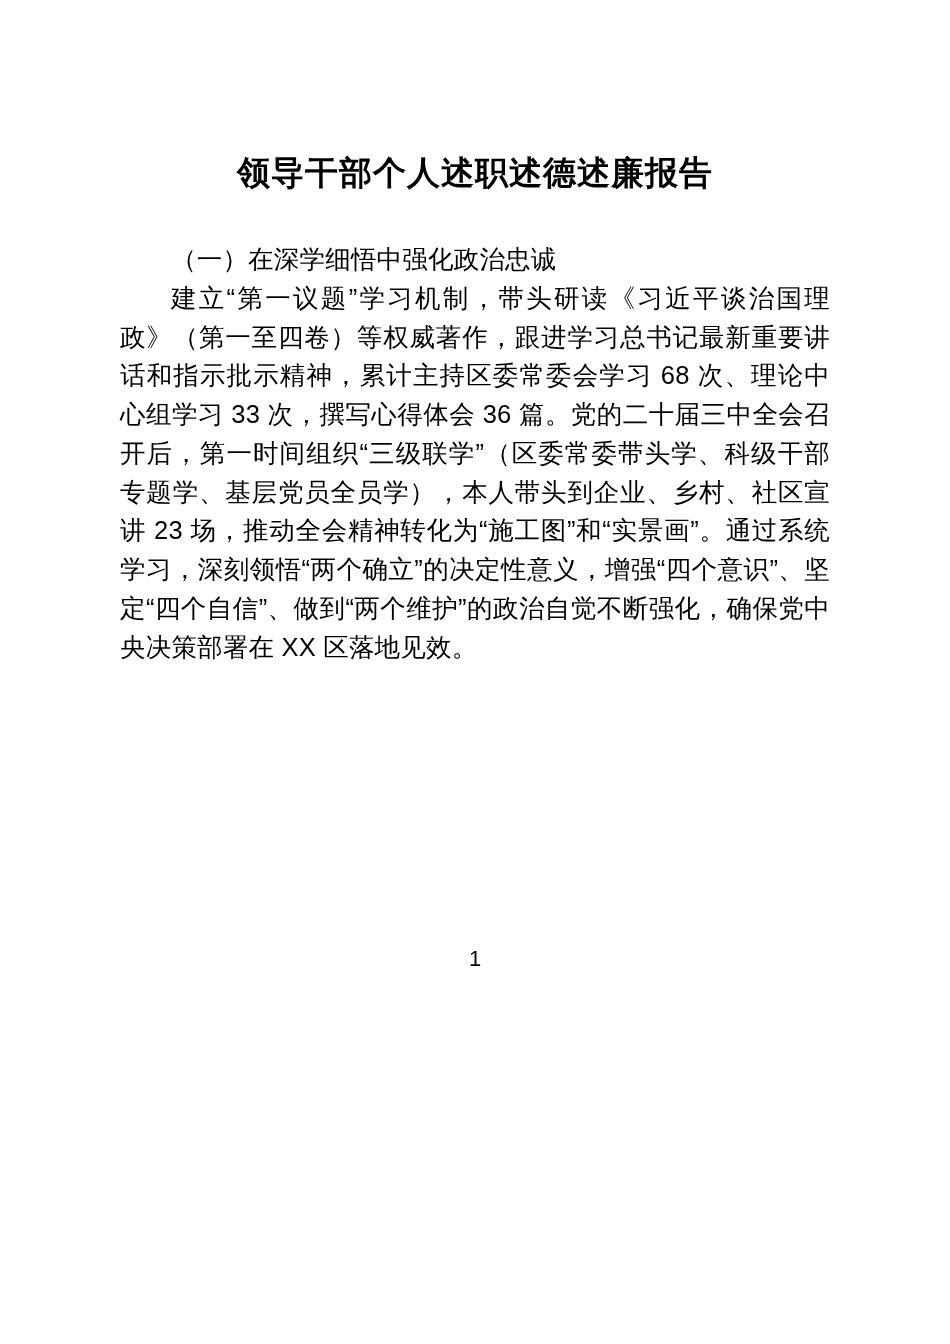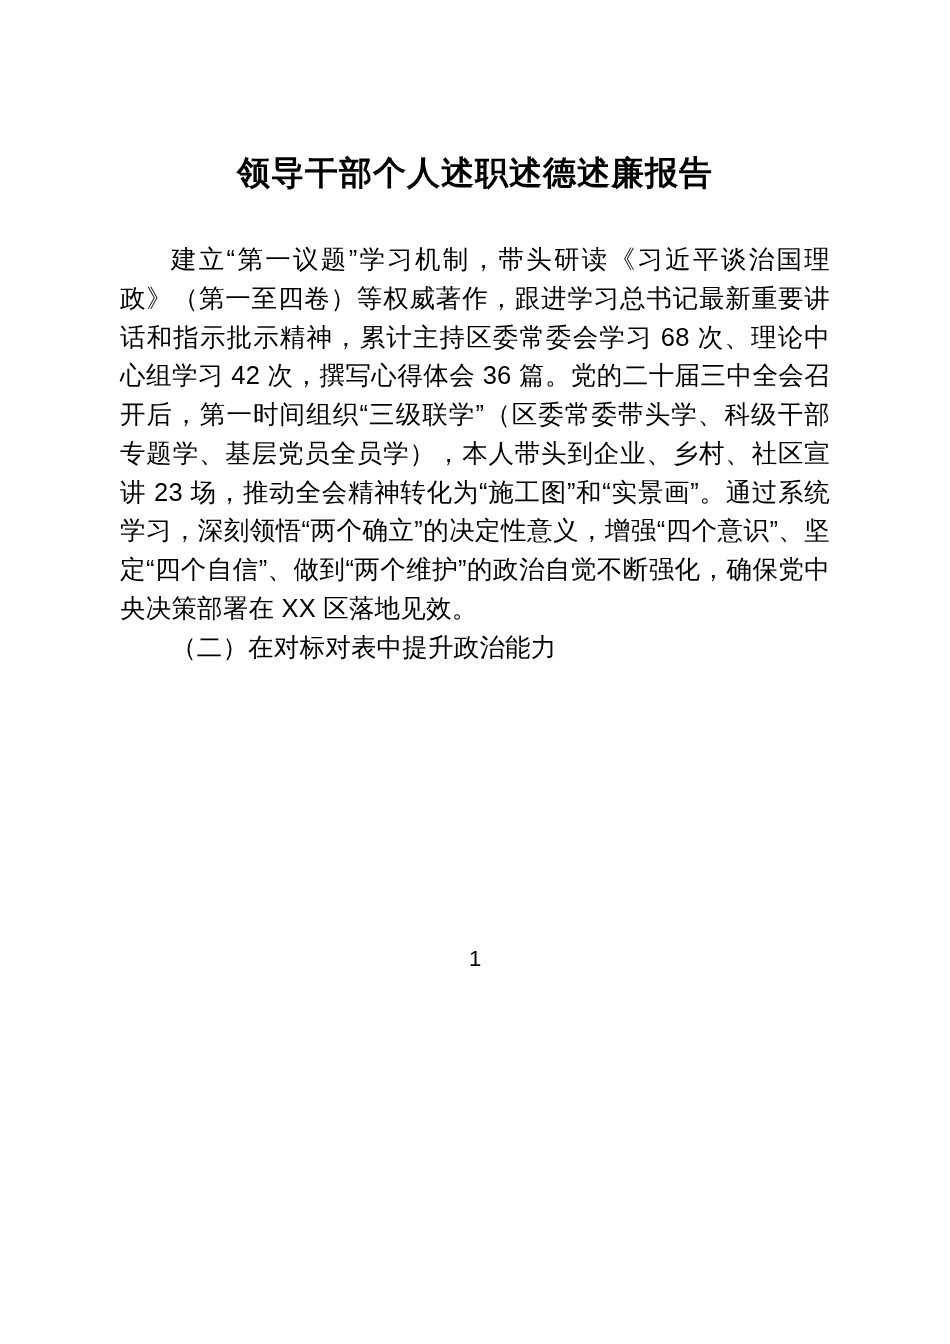--- a/index.html
+++ b/index.html
@@ -51,19 +51,19 @@
   }
 </style>
 </head>
 <body>
 
 <div class="page">
 
   <h1 class="doc-title">领导干部个人述职述德述廉报告</h1>
 
   <div class="body-text">
-    <p class="para">建立“第一议题”学习机制，带头研读《习近平谈治国理政》（第一至四卷）等权威著作，跟进学习总书记最新重要讲话和指示批示精神，累计主持区委常委会学习 68 次、理论中心组学习 42 次，撰写心得体会 36 篇。党的二十届三中全会召开后，第一时间组织“三级联学”（区委常委带头学、科级干部专题学、基层党员全员学），本人带头到企业、乡村、社区宣讲 23 场，推动全会精神转化为“施工图”和“实景画”。通过系统学习，深刻领悟“两个确立”的决定性意义，增强“四个意识”、坚定“四个自信”、做到“两个维护”的政治自觉不断强化，确保党中央决策部署在 XX 区落地见效。</p>
-    <p class="para">（二）在对标对表中提升政治能力</p>
+    <p class="para">（一）在深学细悟中强化政治忠诚</p>
+    <p class="para">建立“第一议题”学习机制，带头研读《习近平谈治国理政》（第一至四卷）等权威著作，跟进学习总书记最新重要讲话和指示批示精神，累计主持区委常委会学习 68 次、理论中心组学习 33 次，撰写心得体会 36 篇。党的二十届三中全会召开后，第一时间组织“三级联学”（区委常委带头学、科级干部专题学、基层党员全员学），本人带头到企业、乡村、社区宣讲 23 场，推动全会精神转化为“施工图”和“实景画”。通过系统学习，深刻领悟“两个确立”的决定性意义，增强“四个意识”、坚定“四个自信”、做到“两个维护”的政治自觉不断强化，确保党中央决策部署在 XX 区落地见效。</p>
   </div>
 
   <div class="page-number">1</div>
 
 </div>
 
 </body></html>

